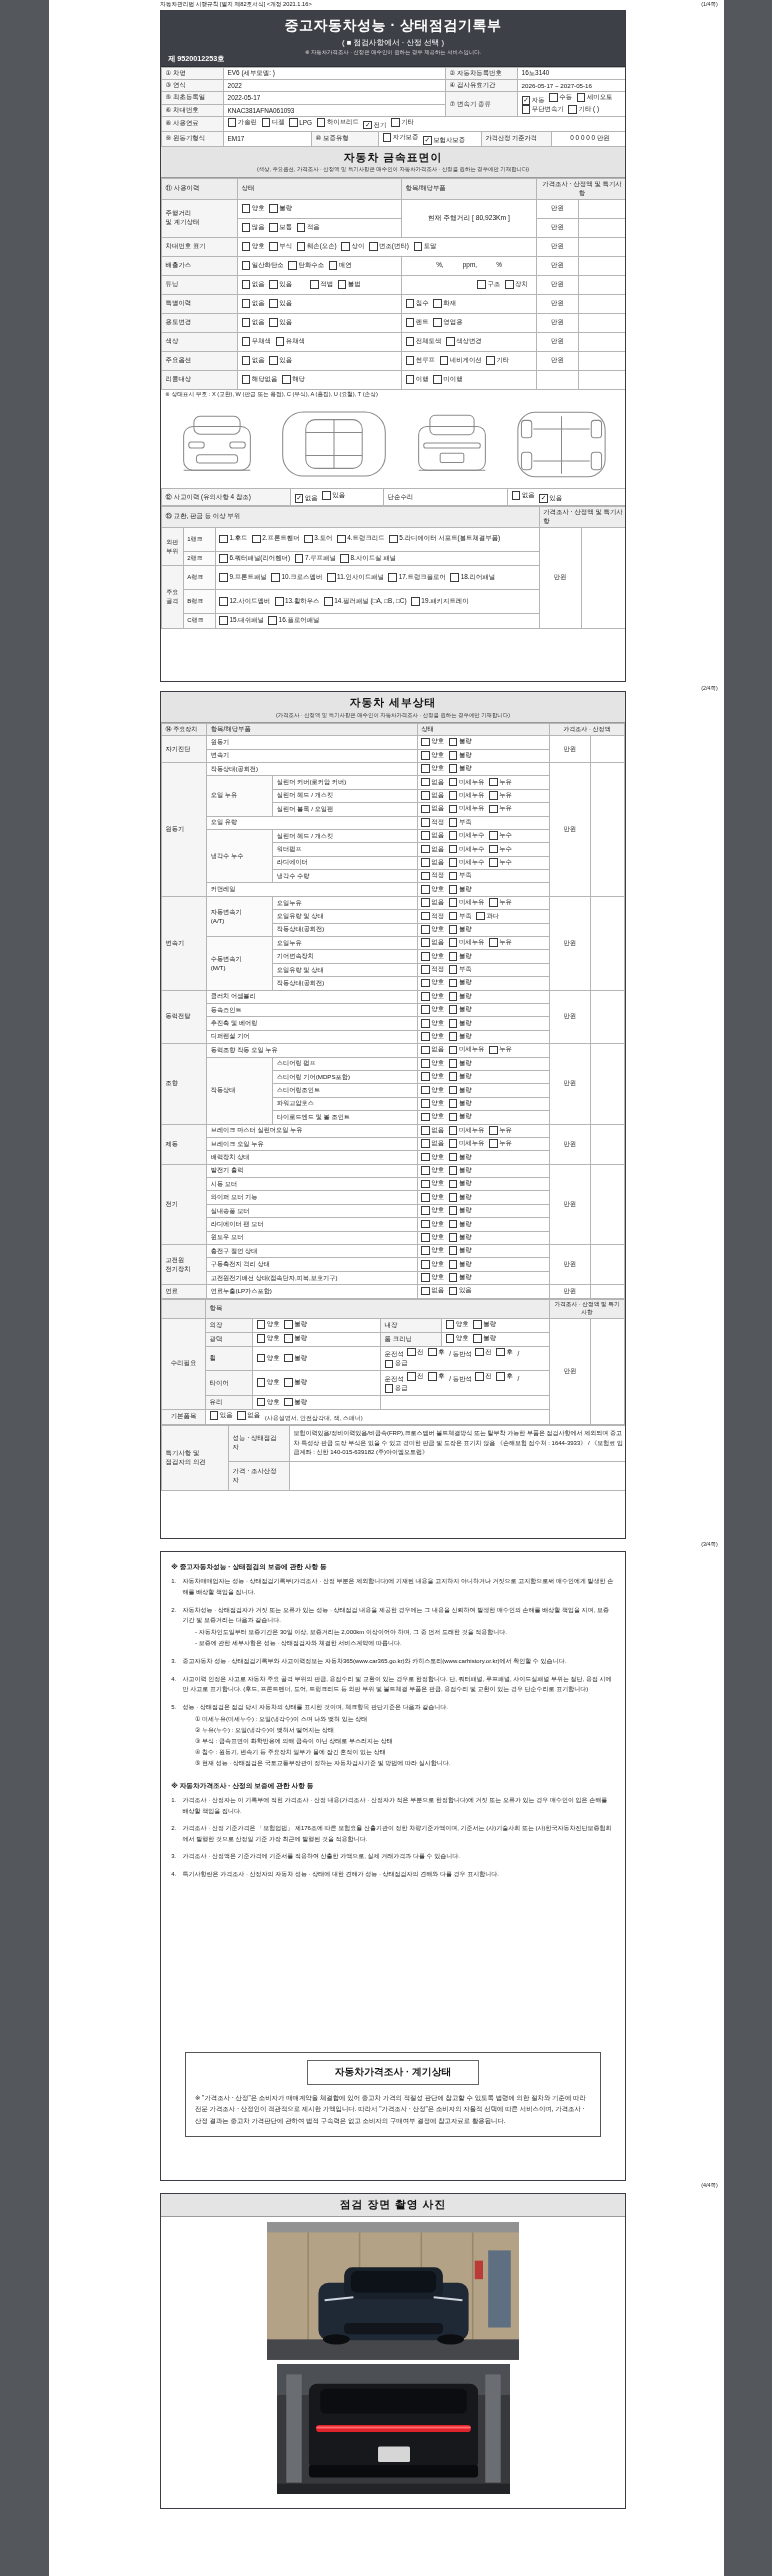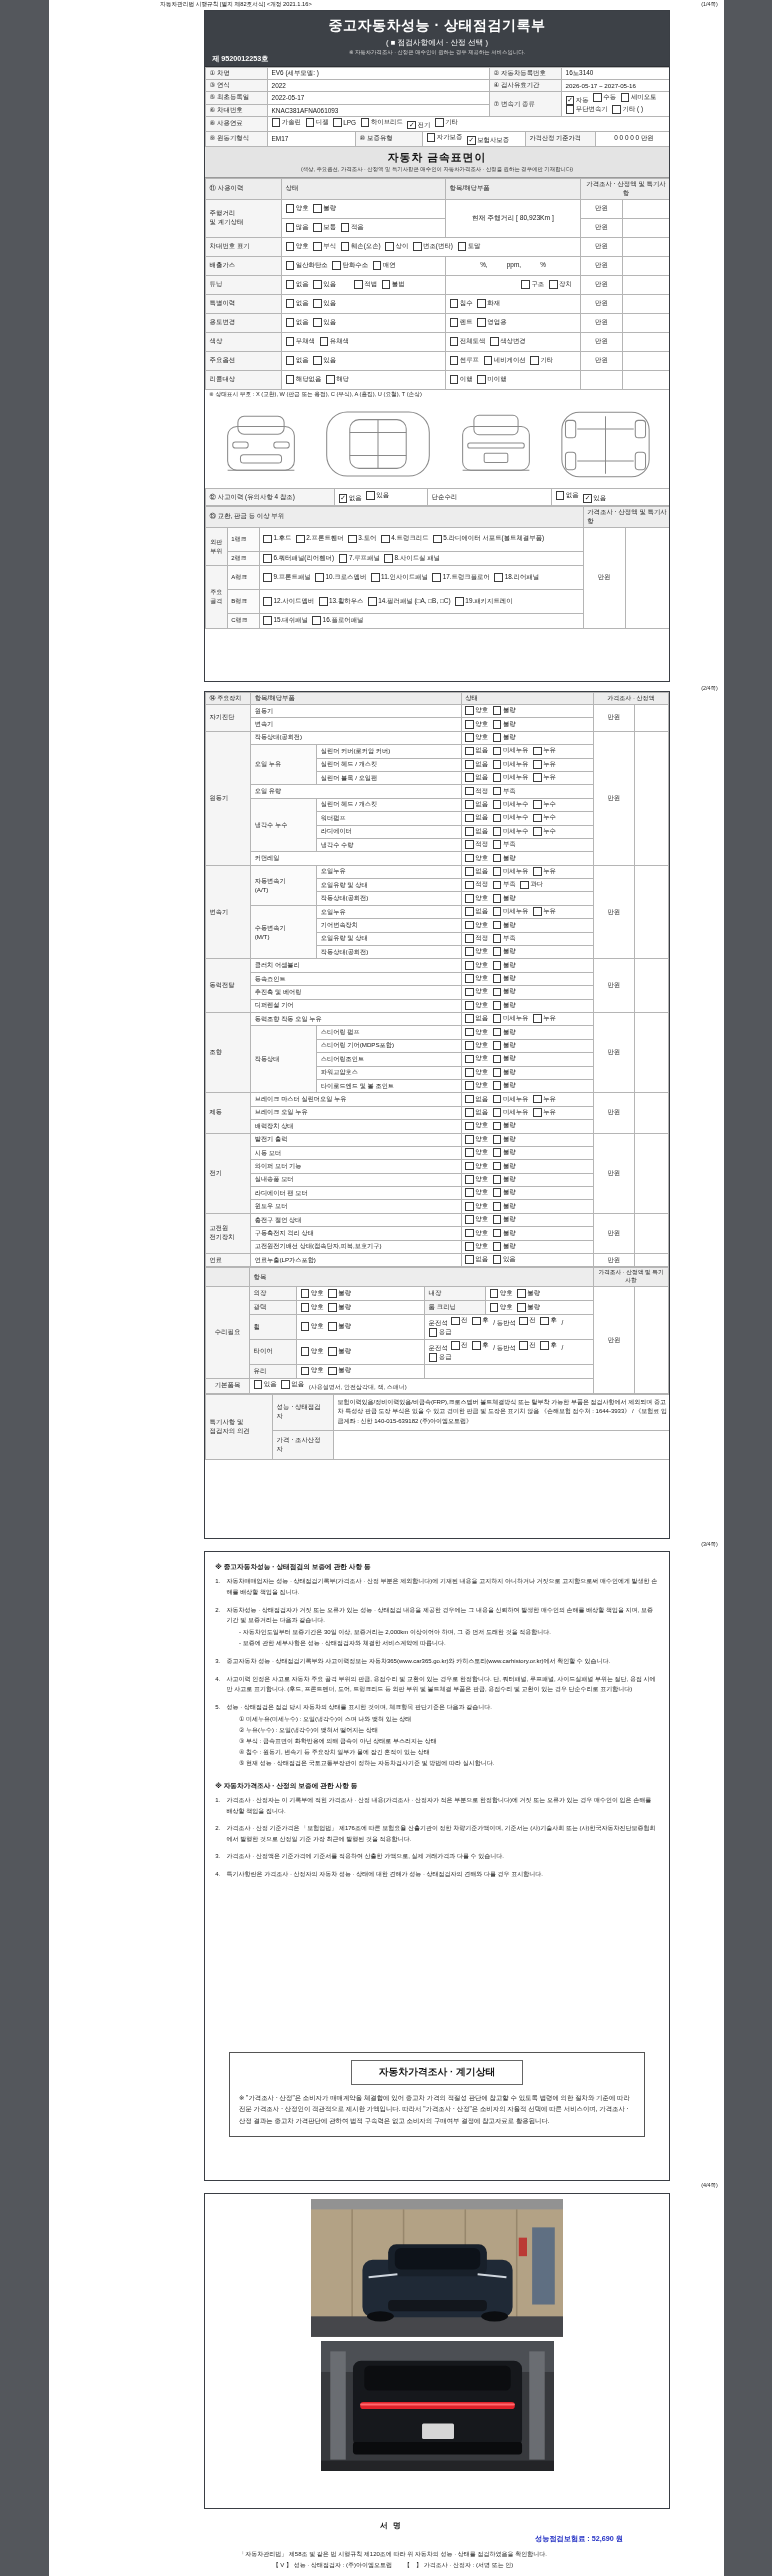--- a/index.html
+++ b/index.html
@@ -2,21 +2,21 @@
 <html style="font-size:8.2px"><head>
 <meta charset="utf-8">
 <style>
   html,body{margin:0;padding:0;}
   body{width:773px;height:2576px;position:relative;background:#54575c;
        font-family:"Liberation Sans","DejaVu Sans",sans-serif;color:#151515;overflow:hidden;}
   .sheet{position:absolute;left:49px;top:0;width:675px;height:2576px;background:#ffffff;overflow:hidden;}
   .formref{position:absolute;left:111px;top:1px;font-size:5.7px;color:#111;}
   .pagemark{position:absolute;right:6.2px;font-size:5.4px;color:#222;}
   .inner{position:absolute;left:111px;width:466px;}
-  .boxed{border:1.5px solid #3a3e44;background:#fff;box-sizing:border-box;overflow:hidden;margin-left:44px;}
+  .boxed{border:1.5px solid #3a3e44;background:#fff;box-sizing:border-box;overflow:hidden;}
   
   .darkhead{position:relative;background:#3d4147;color:#fff;height:55px;border-bottom:1px solid #2c2f34;}
   .darkhead .t1{text-align:center;font-size:14px;font-weight:bold;letter-spacing:0.5px;padding-top:6.2px;}
   .darkhead .t2{text-align:center;font-size:7.7px;margin-top:2.1px;}
   .darkhead .t3{text-align:center;font-size:5.4px;color:#d3d3d3;margin-top:1.5px;}
   .docno{position:absolute;left:7.2px;bottom:2.1px;font-size:7.2px;font-weight:bold;}
   
   .band{background:#e4e4e4;border-bottom:0.5px solid #9a9a9a;text-align:center;padding:4.1px 0 3.6px;}
   .band .bt{font-size:10.8px;font-weight:bold;letter-spacing:1px;}
   .band .bn{font-size:5.4px;color:#333;margin-top:1.5px;}
@@ -551,20 +551,24 @@
                 <span class="cb"></span>
                 <span class="ol">16.플로어패널</span>
               </span></td>
           </tr>
         </tbody>
     </table>
   </div>
   <div class="pagemark" style="top:685px;">(2/4쪽)</div>
 
   <div class="inner boxed" style="top:691px;height:848px;">
+    <div class="band">
+      <div class="bt">자동차 세부상태</div>
+      <div class="bn">(가격조사 · 산정액 및 특기사항은 매수인이 자동차가격조사 · 산정을 원하는 경우에만 기재합니다)</div>
+    </div>
     <table>
       <colgroup>
           <col style="width:45px">
           <col style="width:66px">
           <col style="width:144px">
           <col style="width:132px">
           <col style="width:41px">
           <col style="width:34px">
         </colgroup>
       <tbody>
@@ -1273,20 +1277,23 @@
         </div>
       <div class="valbox" style="margin-top:auto;">
         <div class="vtitle">자동차가격조사 · 계기상태</div>
         <div class="vtext">※ "가격조사 · 산정"은 소비자가 매매계약을 체결함에 있어 중고차 가격의 적절성 판단에 참고할 수 있도록 법령에 의한 절차와 기준에 따라 전문 가격조사 · 산정인이 객관적으로 제시한 가액입니다. 따라서 "가격조사 · 산정"은 소비자의 자율적 선택에 따른 서비스이며, 가격조사 · 산정 결과는 중고차 가격판단에 관하여 법적 구속력은 없고 소비자의 구매여부 결정에 참고자료로 활용됩니다.</div>
       </div>
     </div>
   </div>
   <div class="pagemark" style="top:2182px;">(4/4쪽)</div>
 
   <div class="inner boxed" style="top:2193px;height:316px;">
+    <div class="band">
+      <div class="bt">점검 장면 촬영 사진</div>
+    </div>
     <div class="photo-wrap">
       <svg class="photo" width="252" height="138" viewBox="0 0 490 268">
         <rect width="490" height="268" fill="#b3a285"></rect>
         <rect width="490" height="20" fill="#929292"></rect>
         <line x1="80" y1="20" x2="80" y2="230" stroke="#97876c" stroke-width="3"></line>
         <line x1="180" y1="20" x2="180" y2="230" stroke="#97876c" stroke-width="3"></line>
         <line x1="300" y1="20" x2="300" y2="230" stroke="#97876c" stroke-width="3"></line>
         <line x1="400" y1="20" x2="400" y2="230" stroke="#97876c" stroke-width="3"></line>
         <rect x="430" y="55" width="44" height="150" fill="#5f6f82"></rect>
         <rect x="404" y="75" width="16" height="36" fill="#bb3a35"></rect>
@@ -1308,22 +1315,14 @@
         <rect x="62" y="38" width="328" height="168" rx="16" fill="#16181c"></rect>
         <rect x="84" y="48" width="284" height="48" rx="10" fill="#0c0d10"></rect>
         <rect x="76" y="118" width="300" height="14" rx="6" fill="#e0232b"></rect>
         <rect x="76" y="121" width="300" height="4" rx="2" fill="#ff6a6e"></rect>
         <rect x="196" y="160" width="62" height="30" rx="3" fill="#d6d6d6"></rect>
         <rect x="62" y="196" width="328" height="24" rx="6" fill="#0a0b0d"></rect>
         <rect y="232" width="452" height="20" fill="#232427"></rect>
       </svg>
     </div>
   </div>
-  <div style="position:absolute;left:111px;top:2513px;width:466px;">
-    <div class="sign-label">서명</div>
-    <div class="fee" style="color:#2330c4;">성능점검보험료 : 52,690 원</div>
-    <div class="footlines">
-      <div>「자동차관리법」 제58조 및 같은 법 시행규칙 제120조에 따라 위 자동차의 성능 · 상태를 점검하였음을 확인합니다.</div>
-      <div>【 V 】 성능 · 상태점검자 : (주)아이엠오토랩　　【　】 가격조사 · 산정자 : (서명 또는 인)</div>
-    </div>
-  </div>
 </div>
 
 
 </body></html>

